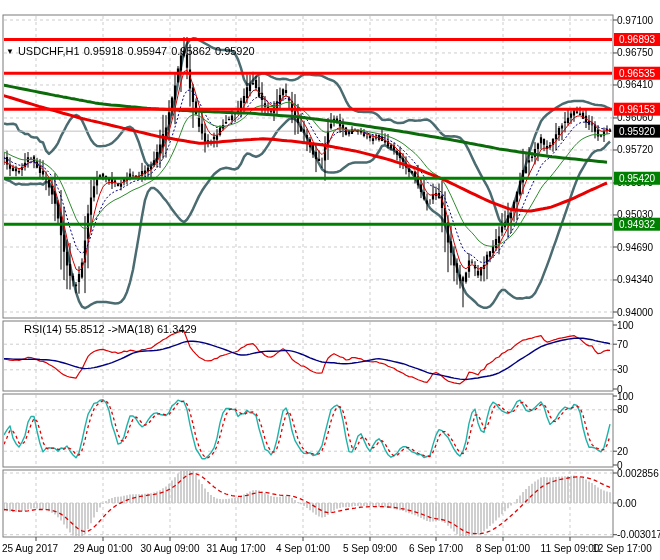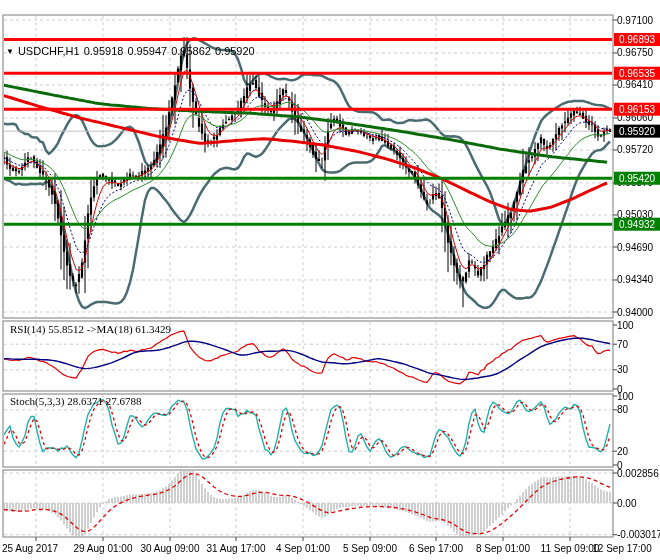--- a/index.html
+++ b/index.html
@@ -2,21 +2,21 @@
 <html><head>
 <meta charset="utf-8">
 <style>
   html,body{margin:0;padding:0;background:#fff;}
   .win{position:relative;width:660px;height:560px;background:#ffffff;overflow:hidden;
        font-family:"Liberation Sans",sans-serif;-webkit-font-smoothing:none;}
   svg{position:absolute;left:0;top:0;}
   .hdr{position:absolute;top:2px;left:6px;font-size:11px;color:#000;white-space:nowrap;z-index:5;margin-top:43px;}
   .hdr span{margin-right:4px;}
   .dd{font-size:8px;position:relative;top:-1px;cursor:pointer;}
-  .plabel{position:absolute;left:10px;font-size:11px;color:#000;white-space:nowrap;z-index:5;font-family:Liberation Serif, serif;}
+  .plabel{position:absolute;left:24px;font-size:11px;color:#000;white-space:nowrap;z-index:5;}
 </style>
 </head>
 <body>
 
 <div class="win">
   <svg id="cv" width="660" height="560">
       <rect x="0" y="0" width="660" height="560" fill="#FFFFFF"></rect>
       <defs>
         <clipPath id="cm">
           <rect x="4" y="16" width="608" height="301"></rect>
@@ -206,14 +206,13 @@
         <text x="503" y="552" font-size="10" font-family="Liberation Sans, sans-serif" fill="#000" text-anchor="middle">8 Sep 01:00</text>
         <line x1="570" y1="537" x2="570" y2="541" stroke="#444" stroke-width="1"></line>
         <text x="570" y="552" font-size="10" font-family="Liberation Sans, sans-serif" fill="#000" text-anchor="middle">11 Sep 09:00</text>
         <text x="622" y="552" font-size="10" font-family="Liberation Sans, sans-serif" fill="#000" text-anchor="middle">12 Sep 17:00</text>
       </g>
     </svg>
   <div class="hdr">
     <span class="dd">▼</span><span>USDCHF,H1</span><span>0.95918</span><span>0.95947</span><span>0.95862</span><span>0.95920</span>
   </div>
   <div class="plabel" style="top:323px">RSI(14) 55.8512 -&gt;MA(18) 61.3429</div>
-  <div class="plabel" style="top:395px">Stoch(5,3,3) 28.6371 27.6788</div>
 </div>
 
 </body></html>

